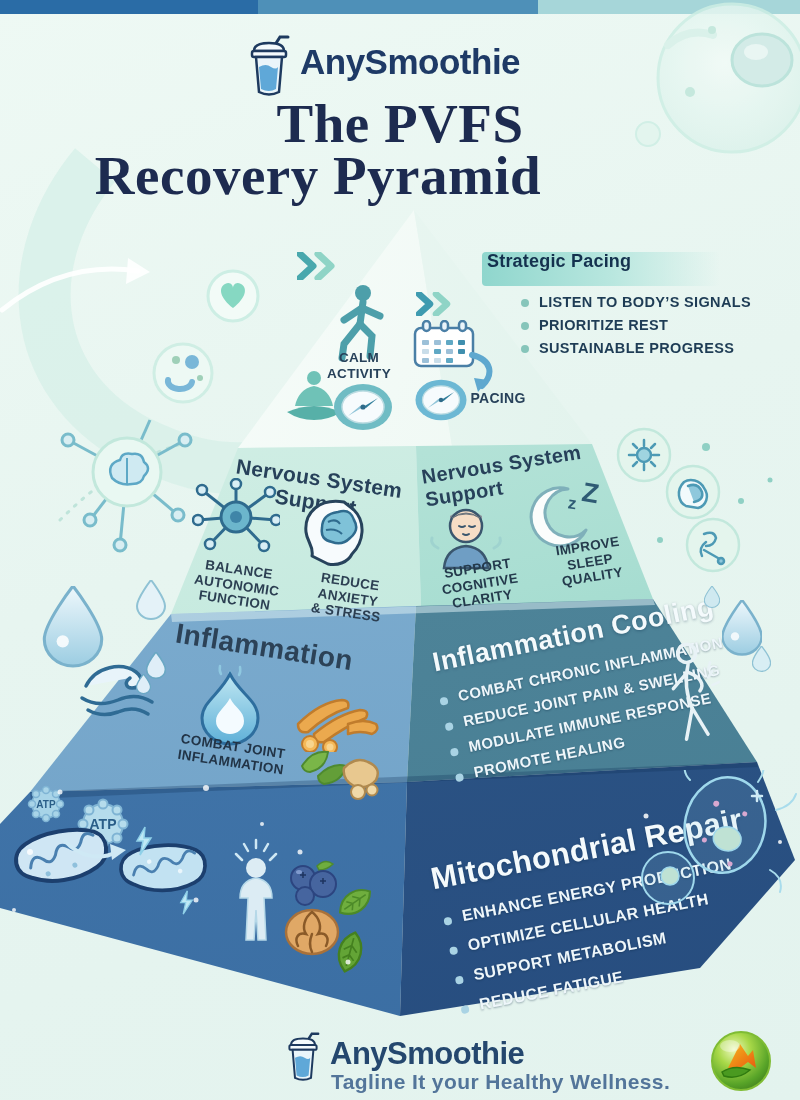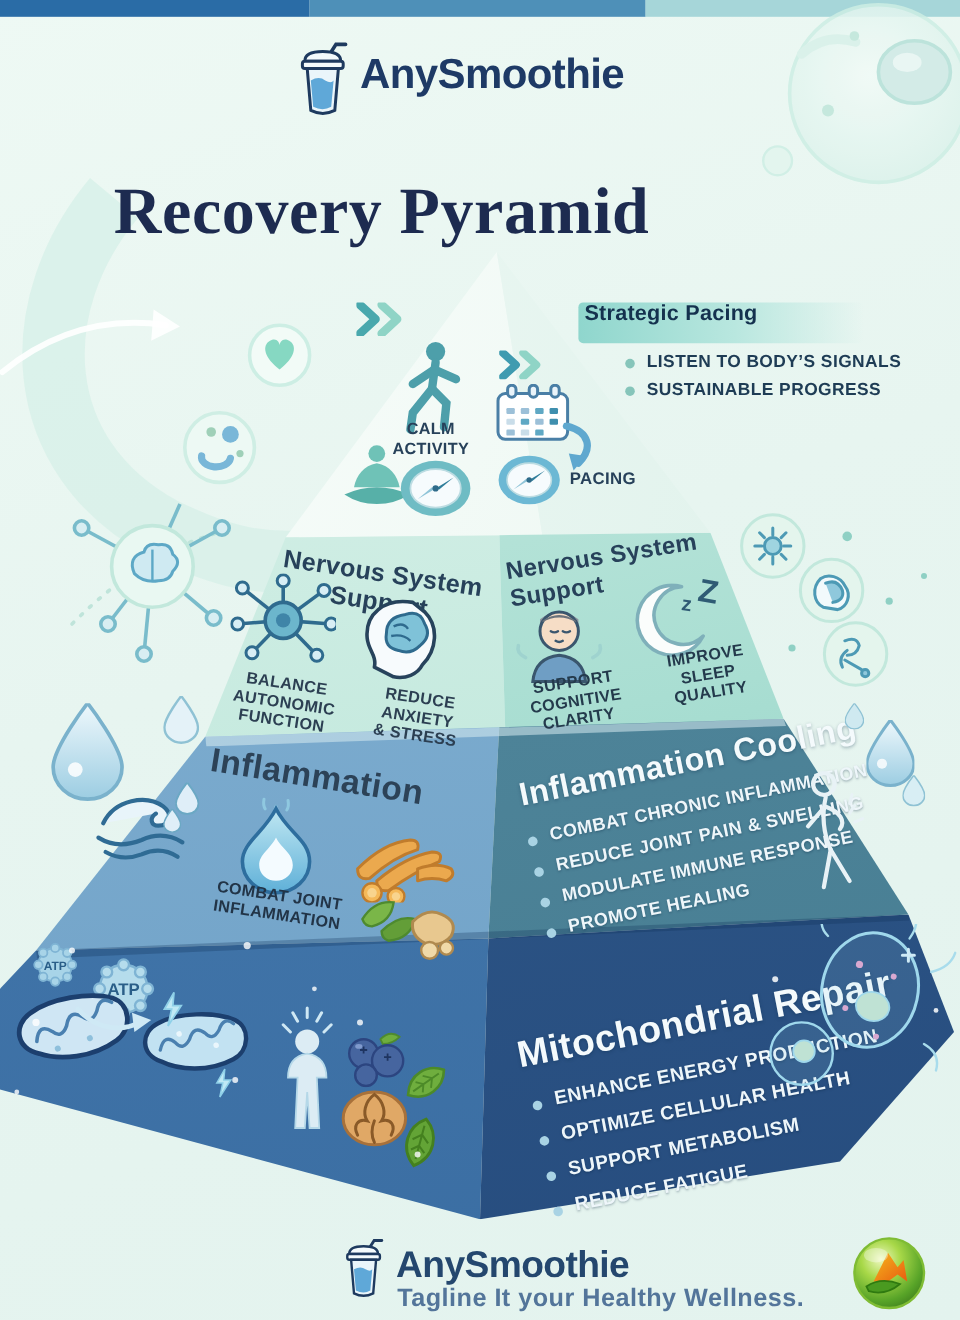--- a/index.html
+++ b/index.html
@@ -101,20 +101,21 @@
   </svg>
 
   <svg class="abs" width="50" height="64" viewBox="0 0 50 64" style="left:244px;top:34px;">
     <path d="M27 17 L36 3 L44 3" fill="none" stroke="#1e3a5f" stroke-width="3" stroke-linecap="round"></path>
     <path d="M10 17 Q 10 9 25 9 Q 40 9 40 17 Z" fill="#f4fafc" stroke="#1e3a5f" stroke-width="2.5"></path>
     <rect x="8" y="17" width="34" height="6" rx="2" fill="#f4fafc" stroke="#1e3a5f" stroke-width="2.5"></rect>
     <path d="M12 23 L15 58 Q 25 63 35 58 L38 23 Z" fill="#eaf5fa" stroke="#1e3a5f" stroke-width="2.5"></path>
     <path d="M15 33 Q 22 29 27 33 Q 32 36 34 33 L32 55 Q 25 59 17 55 Z" fill="#5fa8d8"></path>
   </svg>
   <div class="abs brand" style="left:300px;top:42px;font-size:35px;">AnySmoothie</div>
+  <div class="abs serifTitle" style="left:0;top:96px;width:800px;font-size:55px;">The PVFS</div>
   <div class="abs serifTitle" style="left:0;top:148px;width:636px;font-size:55px;">Recovery Pyramid</div>
 
   <div class="tier" style="clip-path:polygon(414px 210px,238px 448px,452px 446px);
               background:linear-gradient(115deg,#fdfffe 0%,#eef8f3 60%,#e2f2ec 100%);"></div>
   <div class="tier" style="clip-path:polygon(414px 210px,452px 446px,592px 444px);
               background:linear-gradient(100deg,#f1faf6 0%,#dcf0e9 100%);"></div>
 
   <div class="tier" style="clip-path:polygon(238px 448px,416px 446px,421px 607px,171px 614px);
               background:linear-gradient(172deg,#e4f5ef 0%,#c6eadf 55%,#a6ded1 100%);"></div>
   <div class="tier" style="clip-path:polygon(416px 446px,592px 444px,653px 599px,421px 607px);
@@ -194,27 +195,28 @@
     <path d="M6 3 C 26 8 28 22 16 34" fill="none" stroke="#5fa8cf" stroke-width="6" stroke-linecap="round"></path>
     <path d="M22 28 L12 40 L8 26 Z" fill="#5fa8cf"></path>
   </svg>
   <svg class="abs" width="58" height="44" viewBox="0 0 62 50" style="left:412px;top:378px;">
     <ellipse cx="31" cy="25" rx="29" ry="23" fill="#6cb8d4"></ellipse>
     <ellipse cx="31" cy="25" rx="21" ry="16" fill="#f6fbfd" stroke="#bcdce2" stroke-width="1.5"></ellipse>
     <path d="M31 25 L46 16 L34 26 Z" fill="#2f7d9a"></path>
       <path d="M31 25 L16 34 L28 24 Z" fill="#8fc4d8"></path>
     <circle cx="31" cy="25" r="2.6" fill="#2f6b8a"></circle>
   </svg>
-  <div class="lbl t-face" style="left:466px;top:390px;width:64px;font-size:14px;text-align:right;">PACING</div>
+  <div class="lbl t-face" style="left:466px;top:390px;width:64px;font-size:14px;text-align:center;">PACING</div>
 
   <div class="abs" style="left:482px;top:252px;width:238px;height:34px;border-radius:4px;
               background:linear-gradient(90deg,#8fd6cd 0%,#b9e7df 55%,rgba(230,246,242,0) 100%);"></div>
   <div class="abs" style="left:487px;top:251px;font-size:18px;font-weight:800;color:#14314e;letter-spacing:.2px;">Strategic Pacing</div>
   <ul class="blist abs" style="left:518px;top:294px;">
     <li>LISTEN TO BODY’S SIGNALS</li>
+    <li>PRIORITIZE REST</li>
     <li>SUSTAINABLE PROGRESS</li>
   </ul>
 
   <div class="lbl rot t-face" style="left:222px;top:452px;width:200px;font-size:21px;font-weight:600;transform:rotate(8.5deg);letter-spacing:.2px;">Nervous System
 Support</div>
   <div class="lbl rot t-face" style="left:420px;top:466px;width:190px;font-size:20px;font-weight:600;transform:rotate(-9deg);text-align:left;">Nervous System
 Support</div>
 
   <svg class="abs" width="88" height="78" viewBox="0 0 88 78" style="left:192px;top:478px;">
     <g stroke="#2f6b8e" stroke-width="3" fill="none">

